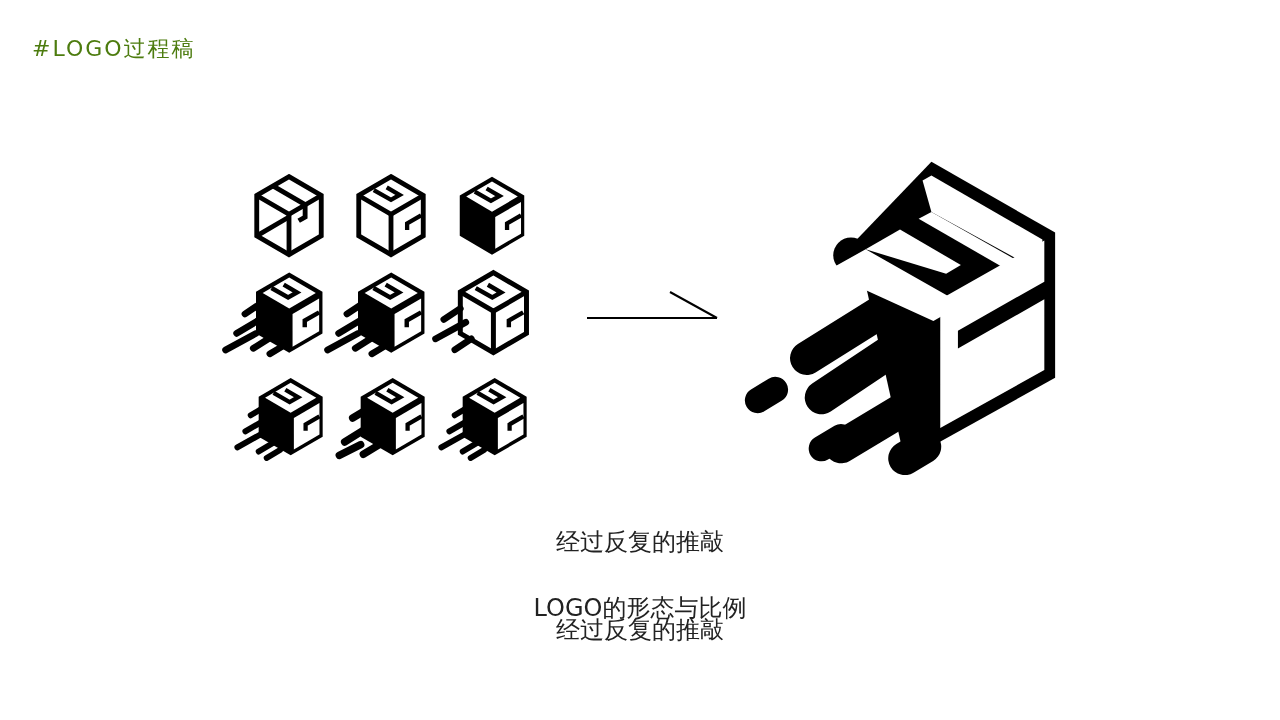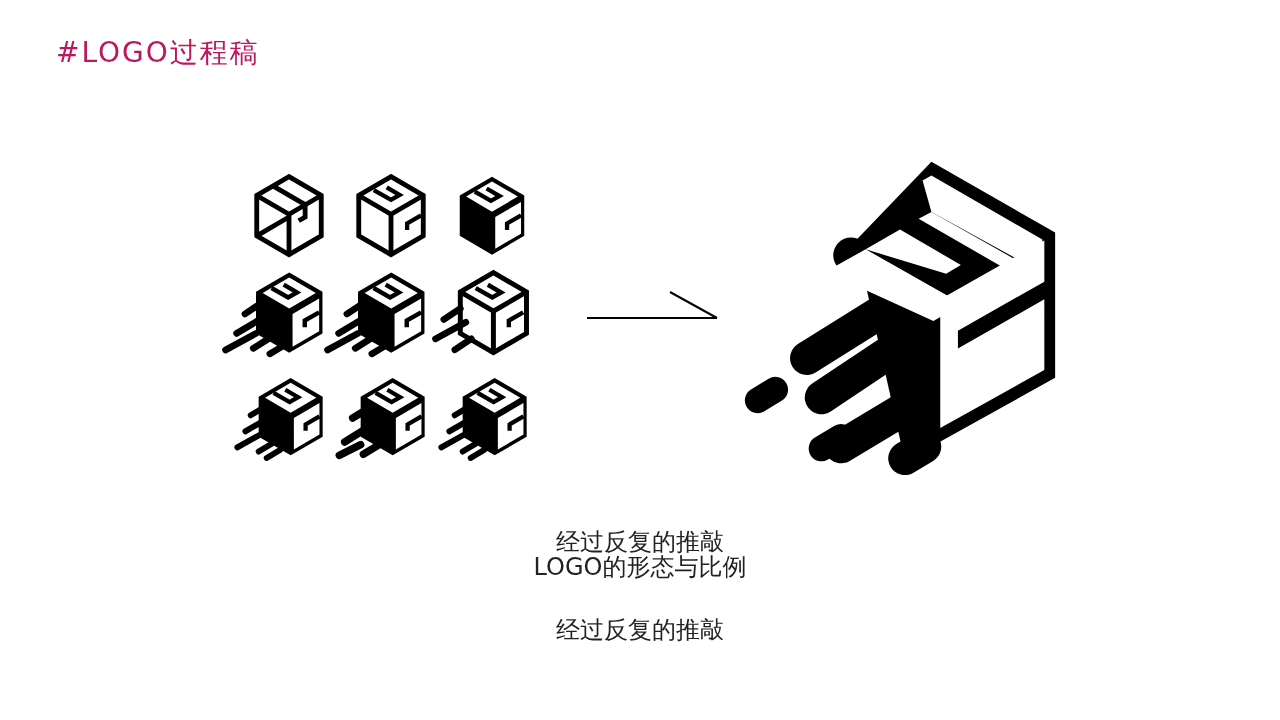--- a/index.html
+++ b/index.html
@@ -1,18 +1,18 @@
 <!DOCTYPE html>
 <html><head>
 <meta charset="utf-8">
 <style>
   html, body { margin:0; padding:0; }
   body { width:1280px; height:720px; background:#ffffff; position:relative; overflow:hidden;
          font-family: "DejaVu Sans", "Liberation Sans", sans-serif; }
-  .title { position:absolute; left:56px; top:34px; font-size:28px; letter-spacing:2px; color:#be185d; }
+  .title { position:absolute; left:32px; top:34px; font-size:22px; letter-spacing:2px; color:#4d7c0f; }
   .icon { position:absolute; }
   .caption { position:absolute; left:440px; width:400px; text-align:center; font-size:24px; color:#222;margin-top:8px; }
 </style>
 </head>
 <body>
 
 <div class="title">#LOGO过程稿</div>
 
 <svg width="0" height="0" style="position:absolute">
   <defs>
@@ -167,14 +167,14 @@
   <path d="M30,72 L75,45 L180,104 L171,104 L160,98 L88,139 L47,116 L63,107 L88,121 L140,91 L67,50 L46,62 Z" fill="#fff" opacity="0"></path>
 
   <polygon points="0,89 35,69 97,105 82,114" fill="#fff"></polygon>
   <polygon points="54,58 67,51 180,115 167,123" fill="#fff"></polygon>
   <polygon points="58,19 67,14 180,79 180,113 67,51" fill="#fff"></polygon>
 
   <polygon points="76,140 182,80 182,122 94,172 94,190 182,140 182,212 76,271" fill="#fff"></polygon>
 </svg>
 
 <div class="caption" style="top:518px">经过反复的推敲</div>
-<div class="caption" style="top:543px">LOGO的形态与比例</div>
+<div class="caption" style="top:584px">LOGO的形态与比例</div>
 <div class="caption" style="top:606px">经过反复的推敲</div>
 
 </body></html>

